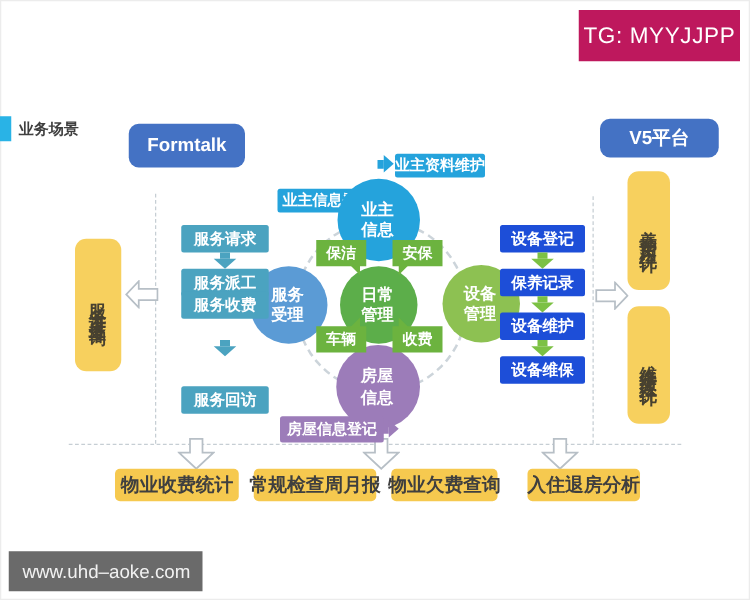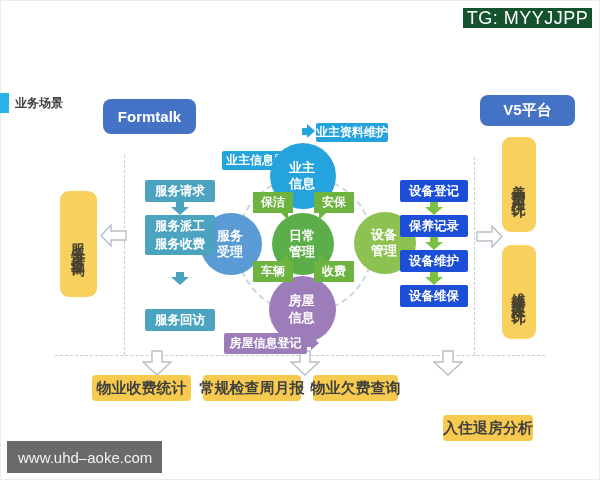--- a/index.html
+++ b/index.html
@@ -5,21 +5,21 @@
   html,body{margin:0;padding:0;background:#fff;}
   .canvas{
     position:relative;width:600px;height:480px;background:#fff;overflow:hidden;
     font-family:"Liberation Sans","DejaVu Sans",sans-serif;
     box-shadow:inset 0 0 0 1px #ececec;
   }
   .abs{position:absolute;}
   .flexc{display:flex;align-items:center;justify-content:center;}
 
   
-  .tg-badge{left:463px;top:8px;width:129px;height:20px;background:#14532d;color:#fff;font-size:18px;letter-spacing:.5px;}
+  .tg-badge{left:463px;top:8px;width:129px;height:41px;background:#be185d;color:#fff;font-size:18px;letter-spacing:.5px;}
   .footer-bar{left:7px;top:441px;width:155px;height:32px;background:#6a6a6a;color:#f2f2f2;font-size:15px;display:flex;align-items:center;padding-left:11px;box-sizing:border-box;}
 
   
   .title-row{left:0;top:93px;display:flex;align-items:center;gap:6px;}
   .title-marker{width:9px;height:20px;background:#29b3e6;}
   .title-label{font-size:12px;font-weight:700;color:#3f3f3f;}
   .platform-btn{background:#4472c4;border-radius:8px;color:#fff;font-weight:700;font-size:15px;}
   .btn-formtalk{left:103px;top:99px;width:93px;height:35px;}
   .btn-v5{left:480px;top:95px;width:95px;height:31px;}
 
@@ -241,21 +241,21 @@
 
   <div class="abs flexc ybot" style="left:92px;width:99px;">
     <span>物业收费统计</span>
   </div>
   <div class="abs flexc ybot" style="left:203px;width:98px;">
     <span>常规检查周月报</span>
   </div>
   <div class="abs flexc ybot" style="left:313px;width:85px;">
     <span>物业欠费查询</span>
   </div>
-  <div class="abs flexc ybot" style="left:443px;width:90px;margin-top:40px;">
+  <div class="abs flexc ybot" style="left:422px;width:90px;">
     <span>入住退房分析</span>
   </div>
 
   <div class="abs footer-bar">
     <span>www.uhd–aoke.com</span>
   </div>
 
 </div>
 
 </body></html>

